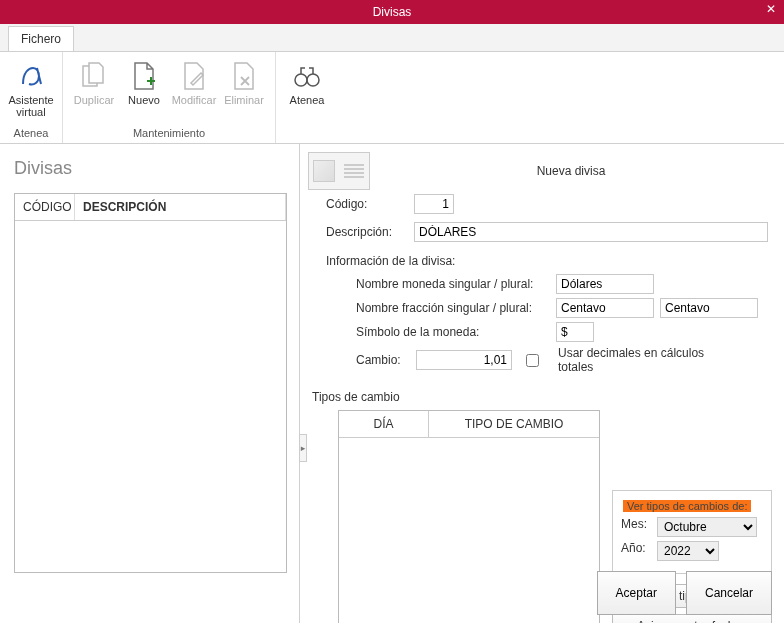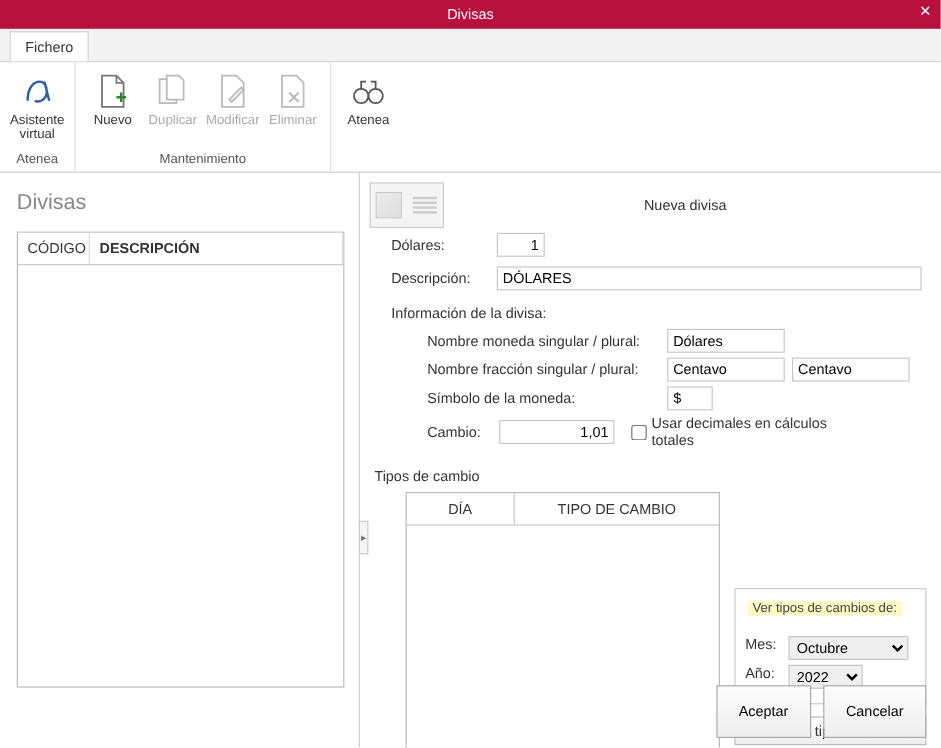--- a/index.html
+++ b/index.html
@@ -39,32 +39,32 @@
 .form-row input[type=text] { border: 1px solid #c8c8c8; padding: 2px 4px; font-size: 12px; height: 20px; }
 .code-in { width: 40px; text-align: right; }
 .desc-in { flex: 1; margin-right: 4px; }
 .section-label { font-size: 12px; padding: 8px 0 4px 18px; }
 .sub-row { display: flex; align-items: center; padding: 2px 0 2px 48px; }
 .sub-row label { width: 200px; font-size: 12px; }
 .sub-row input[type=text] { border: 1px solid #c8c8c8; padding: 2px 4px; font-size: 12px; height: 20px; width: 98px; }
 .sub-row input + input { margin-left: 6px; }
 .symbol-in { width: 38px !important; }
 .cambio-in { width: 96px !important; text-align: right; }
-.chk { display: flex; align-items: center; gap: 4px; margin-left: 14px; font-size: 12px; }
+.chk { display: flex; align-items: center; gap: 19px; margin-left: 14px; font-size: 12px; }
 .chk input { width: 13px; height: 13px; }
 .types-label { font-size: 12px; padding: 14px 0 6px 4px; }
 .types-area { display: flex; gap: 12px; flex: 1; }
 .types-grid { border: 1px solid #bbb; width: 262px; height: 250px; margin-left: 30px; }
 .types-grid .th { display: flex; border-bottom: 1px solid #ccc; }
 .types-grid .th div { padding: 6px 4px; text-align: center; font-size: 12px; }
 .types-grid .th .d1 { width: 90px; border-right: 1px solid #ccc; }
 .types-grid .th .d2 { flex: 1; }
 .side-panel { flex: 1; display: flex; flex-direction: column; padding-top: 80px; }
 .fieldset { border: 1px solid #ccc; padding: 8px; margin-bottom: 10px; }
-.fieldset-title { font-size: 11px; color: #444; margin: -14px 0 13px 2px; background: #fef9c3; display: inline-block; padding: 0 4px; }
+.fieldset-title { font-size: 11px; color: #444; margin: -14px 0 0 2px; background: #f97316; display: inline-block; padding: 0 4px; }
 .sel-row { display: flex; align-items: flex-start; margin: 4px 0; }
 .sel-row label { width: 36px; font-size: 12px; }
 .sel-row select { border: 1px solid #c8c8c8; font-size: 12px; height: 20px; padding: 0 2px; }
 .sel-mes { width: 100px; }
 .sel-ano { width: 62px; }
 .side-btn { border: 1px solid #bbb; background: linear-gradient(#fdfdfd,#eee); font-size: 12px; padding: 4px 6px; margin-bottom: 6px; cursor: pointer; text-align: center; }
 .footer { position: absolute; bottom: 8px; right: 12px; display: flex; gap: 10px; }
 .footer button { border: 1px solid #aaa; background: linear-gradient(#fdfdfd,#eee); font-size: 12px; padding: 14px 18px; cursor: pointer; }
 .expander { position: absolute; left: -1px; top: 290px; width: 8px; height: 28px; border: 1px solid #ccc; background: #f5f5f5; display:flex; align-items:center; justify-content:center; font-size:9px; color:#777; cursor:pointer;}
 </style>
@@ -89,37 +89,37 @@
               <path d="M6 22 C6 10 12 6 16 6 C20 6 22 10 22 14 C22 20 17 24 12 22 M20 6 L24 22" fill="none" stroke="#2a5db0" stroke-width="2"></path>
             </svg>
         </div>
         <span class="lbl">Asistente virtual</span>
       </div>
     </div>
     <div class="group-label">Atenea</div>
   </div>
   <div class="group">
     <div class="group-buttons">
+      <div class="rbtn disabled">
+        <div class="ic">
+          <svg width="28" height="30" viewBox="0 0 28 30">
+              <path d="M3 5 H13 L17 9 V25 H3 Z" fill="none" stroke="#bbb" stroke-width="1.5"></path>
+              <path d="M9 2 H19 L23 6 V22 H9 Z" fill="#fff" stroke="#bbb" stroke-width="1.5"></path>
+            </svg>
+        </div>
+        <span class="lbl">Duplicar</span>
+      </div>
       <div class="rbtn">
         <div class="ic">
           <svg width="26" height="30" viewBox="0 0 26 30">
               <path d="M4 2 H16 L22 8 V28 H4 Z M16 2 V8 H22" fill="none" stroke="#777" stroke-width="1.5"></path>
               <path d="M16 20 h8 M20 16 v8" stroke="#2a8a2a" stroke-width="2"></path>
             </svg>
         </div>
         <span class="lbl">Nuevo</span>
-      </div>
-      <div class="rbtn disabled">
-        <div class="ic">
-          <svg width="28" height="30" viewBox="0 0 28 30">
-              <path d="M3 5 H13 L17 9 V25 H3 Z" fill="none" stroke="#bbb" stroke-width="1.5"></path>
-              <path d="M9 2 H19 L23 6 V22 H9 Z" fill="#fff" stroke="#bbb" stroke-width="1.5"></path>
-            </svg>
-        </div>
-        <span class="lbl">Duplicar</span>
       </div>
       <div class="rbtn disabled">
         <div class="ic">
           <svg width="26" height="30" viewBox="0 0 26 30">
               <path d="M4 2 H16 L22 8 V28 H4 Z" fill="none" stroke="#bbb" stroke-width="1.5"></path>
               <path d="M10 22 L20 12 L22 14 L12 24 Z" fill="none" stroke="#bbb" stroke-width="1.5"></path>
             </svg>
         </div>
         <span class="lbl">Modificar</span>
       </div>
@@ -174,21 +174,21 @@
             <i></i>
             <i></i>
             <i></i>
             <i></i>
           </div>
       </div>
       <div class="panel-title">Nueva divisa</div>
     </div>
 
     <div class="form-row">
-      <label>Dólares:</label>
+      <label>Código:</label>
       <input type="text" class="code-in" value="1" style="">
     </div>
     <div class="form-row">
       <label>Descripción:</label>
       <input type="text" class="desc-in" value="DÓLARES" style="">
     </div>
 
     <div class="section-label">Información de la divisa:</div>
     <div class="sub-row">
       <label>Nombre moneda singular / plural:</label>

